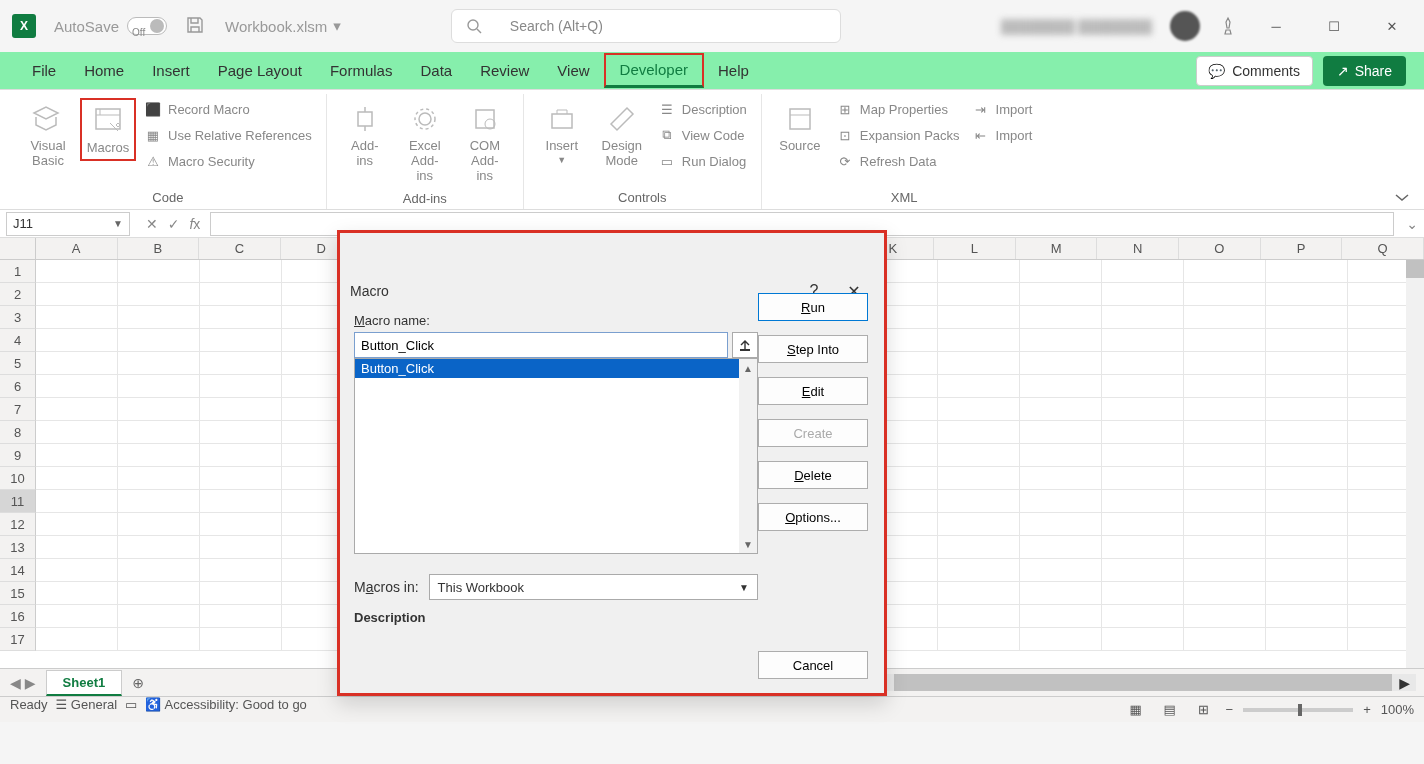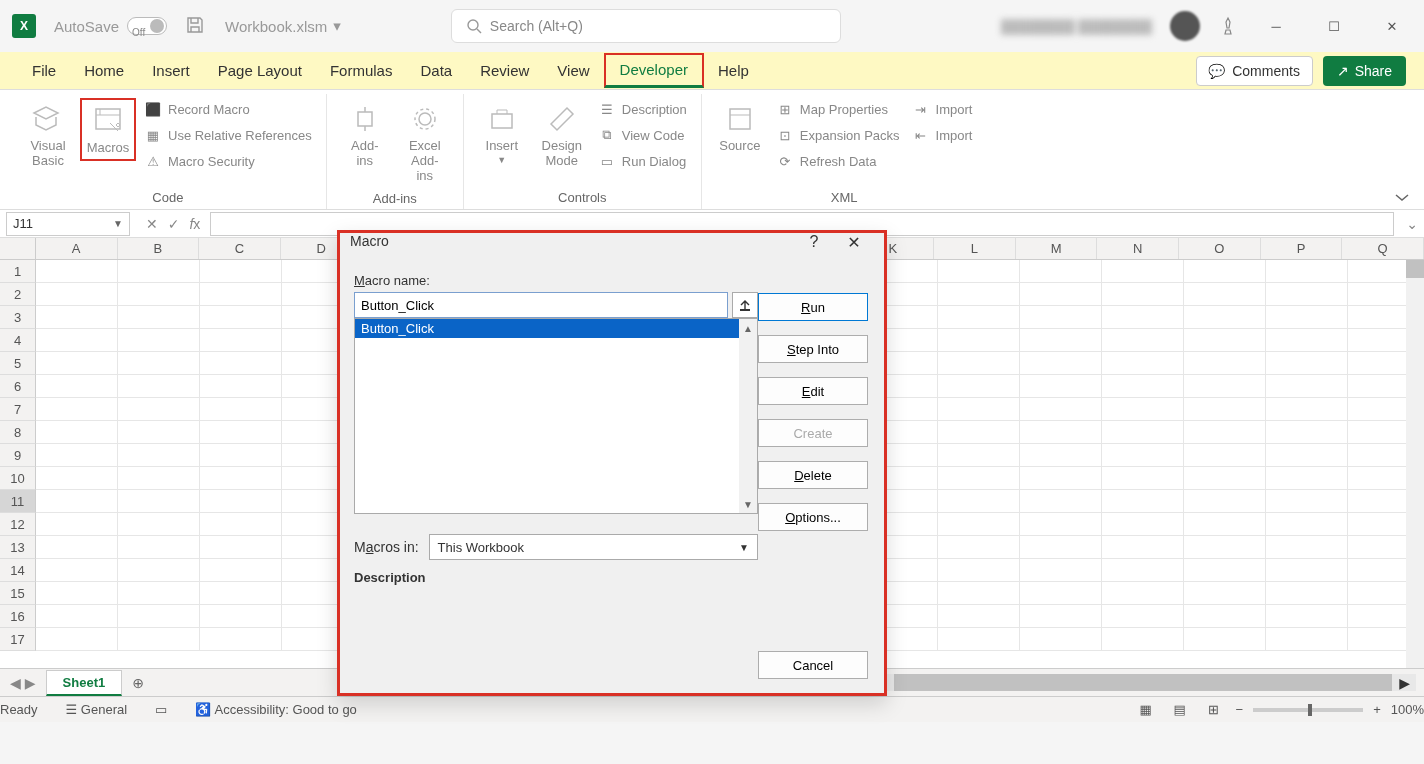--- a/index.html
+++ b/index.html
@@ -7,27 +7,27 @@
   
   
   .titlebar { height: 52px; background: #f5f5f5; display: flex; align-items: center; padding: 0 12px; border-radius: 8px 8px 0 0; }
   .excel-icon { width: 24px; height: 24px; background: #107c41; border-radius: 3px; display:flex;align-items:center;justify-content:center;color:#fff;font-weight:bold;font-size:12px;margin-right:18px;}
   .autosave { display:flex; align-items:center; gap:8px; color:#999; font-size:15px; }
   .toggle { width:40px; height:18px; border:1px solid #bbb; border-radius:10px; position:relative; background:#fff;}
   .toggle-knob{position:absolute;right:2px;top:1px;width:14px;height:14px;background:#bbb;border-radius:50%;}
   .toggle-lbl{position:absolute;left:4px;top:1px;font-size:10px;color:#888;margin-top:8px;}
   .save-icon { width:22px; height:22px; margin:0 18px; color:#999; }
   .workbook-name { color:#999; font-size:15px; display:flex; align-items:center; gap:6px;}
-  .search-box { margin-left: 110px; width: 390px; height: 34px; border:1px solid #ddd; border-radius: 6px; display:flex; align-items:center; padding:0 14px; background:#fff; color:#888; gap:8px;}
+  .search-box { margin-left: 110px; width: 390px; height: 34px; border:1px solid #ddd; border-radius: 6px; display:flex; align-items:center; padding:0 14px; background:#fff; color:#888; gap:28px;}
   .titlebar-right { margin-left:auto; display:flex; align-items:center; gap:18px; color:#999;}
   .user-blur { width:30px;height:30px;border-radius:50%;background:#555;filter:blur(1px);}
   .win-btn { width:40px; height:30px; display:flex; align-items:center; justify-content:center; color:#555; font-size:13px;}
   
   
-  .ribbon-tabs { height: 38px; display:flex; align-items:center; padding: 0 18px; gap: 0; border-bottom:1px solid #ddd; background:#fef9c3;}
+  .ribbon-tabs { height: 38px; display:flex; align-items:center; padding: 0 18px; gap: 0; border-bottom:1px solid #ddd; background:#86efac;}
   .tab { padding: 8px 14px; font-size:15px; color:#333; cursor:pointer; }
   .tab.active { border:2px solid #d93025; border-bottom:3px solid #107c41; padding:6px 14px 7px 14px; color:#107c41;}
   .tab-right { margin-left:auto; display:flex; gap:10px; }
   .comments-btn { padding:6px 12px; border:1px solid #ccc; border-radius:4px; background:#fff; font-size:14px; display:flex;align-items:center;gap:6px;}
   .share-btn { padding:6px 14px; background:#107c41; color:#fff; border-radius:4px; font-size:14px; display:flex;align-items:center;gap:6px;}
   
   
   .ribbon { height: 120px; background:#fff; border-bottom:1px solid #ddd; display:flex; padding:4px 10px 0 10px; position:relative;}
   .ribbon-group { display:flex; flex-direction:column; align-items:center; border-right:1px solid #e6e6e6; padding:0 10px;}
   .ribbon-group-body{flex:1;display:flex;align-items:flex-start;gap:4px;padding-top:4px;}
@@ -65,29 +65,29 @@
   
   .sheet-tabs{height:28px;background:#f3f2f1;display:flex;align-items:center;border-top:1px solid #ccc;position:relative;}
   .sheet-nav{display:flex;gap:4px;padding:0 10px;color:#888;}
   .sheet-tab{padding:4px 16px;background:#fff;border:1px solid #ccc;border-bottom:2px solid #107c41;font-weight:600;color:#107c41;font-size:13px;}
   .add-sheet{padding:0 10px;color:#666;}
   .hscroll-area{position:absolute;right:8px;top:5px;bottom:5px;left:870px;background:#e8e8e8;display:flex;align-items:center;}
   .hscroll-thumb{position:absolute;left:24px;height:100%;right:24px;background:#c1c1c1;}
   .grip{position:absolute;left:854px;top:8px;color:#888;font-size:10px;}
   
   
-  .status-bar{height:26px;background:#f3f2f1;border-top:1px solid #ccc;display:flex;align-items:center;padding:0 0;font-size:13px;color:#555;gap:28px;}
+  .status-bar{height:26px;background:#f3f2f1;border-top:1px solid #ccc;display:flex;padding:0 10px;font-size:13px;color:#555;gap:8px;}
   .status-right{margin-left:auto;display:flex;align-items:center;gap:10px;}
   .zoom-slider{width:110px;height:4px;background:#ccc;position:relative;}
   .zoom-thumb{position:absolute;left:50%;top:-4px;width:4px;height:12px;background:#666;}
   .view-btn{width:24px;height:20px;border:1px solid transparent;display:flex;align-items:center;justify-content:center;}
   
   
   .modal{position:absolute;left:337px;top:230px;width:550px;height:466px;background:#f0f0f0;border:3px solid #d93025;box-shadow:0 8px 20px rgba(0,0,0,.15);}
-  .modal-title{height:36px;display:flex;align-items:flex-start;padding:0 10px;font-size:14px;}
+  .modal-title{height:36px;display:flex;align-items:center;padding:0 10px;font-size:14px;margin-top:40px;}
   .modal-title .sp{flex:1;}
   .modal-x{width:40px;text-align:center;font-size:16px;}
   .modal-body{padding:2px 14px;}
   .mlbl{font-size:13px;margin:2px 0 4px 0;}
   .macro-name-row{display:flex;gap:4px;}
   .macro-name-input{flex:1;height:26px;border:1px solid #7a9fcf;padding:0 6px;font-size:13px;background:#fff;}
   .ref-btn{width:26px;height:26px;border:1px solid #aaa;background:#fff;display:flex;align-items:center;justify-content:center;}
   .macro-list{margin-top:0;height:196px;border:1px solid #aaa;background:#fff;position:relative;}
   .macro-item{background:#0a64c7;color:#fff;padding:2px 6px;font-size:13px;}
   .list-scroll{position:absolute;right:0;top:0;bottom:0;width:18px;background:#f1f1f1;}
@@ -223,20 +223,29 @@
         </div>
       <div class="big-btn">
           <div class="ic">
             <svg width="30" height="30" viewBox="0 0 30 30">
               <circle cx="15" cy="15" r="6" fill="none" stroke="#bbb" stroke-width="1.5"></circle>
               <circle cx="15" cy="15" r="10" fill="none" stroke="#bbb" stroke-width="1.5" stroke-dasharray="3 3"></circle>
             </svg>
           </div>
           <span>Excel Add-ins</span>
         </div>
+      <div class="big-btn">
+          <div class="ic">
+            <svg width="30" height="30" viewBox="0 0 30 30">
+              <rect x="6" y="6" width="18" height="18" fill="none" stroke="#bbb" stroke-width="1.5"></rect>
+              <circle cx="20" cy="20" r="5" fill="none" stroke="#bbb"></circle>
+            </svg>
+          </div>
+          <span>COM Add-ins</span>
+        </div>
     </div>
     <div class="ribbon-group-label">Add-ins</div>
   </div>
 
   <div class="ribbon-group">
     <div class="ribbon-group-body">
       <div class="big-btn">
           <div class="ic">
             <svg width="30" height="30" viewBox="0 0 30 30">
               <rect x="5" y="10" width="20" height="14" fill="none" stroke="#bbb" stroke-width="1.5"></rect>

